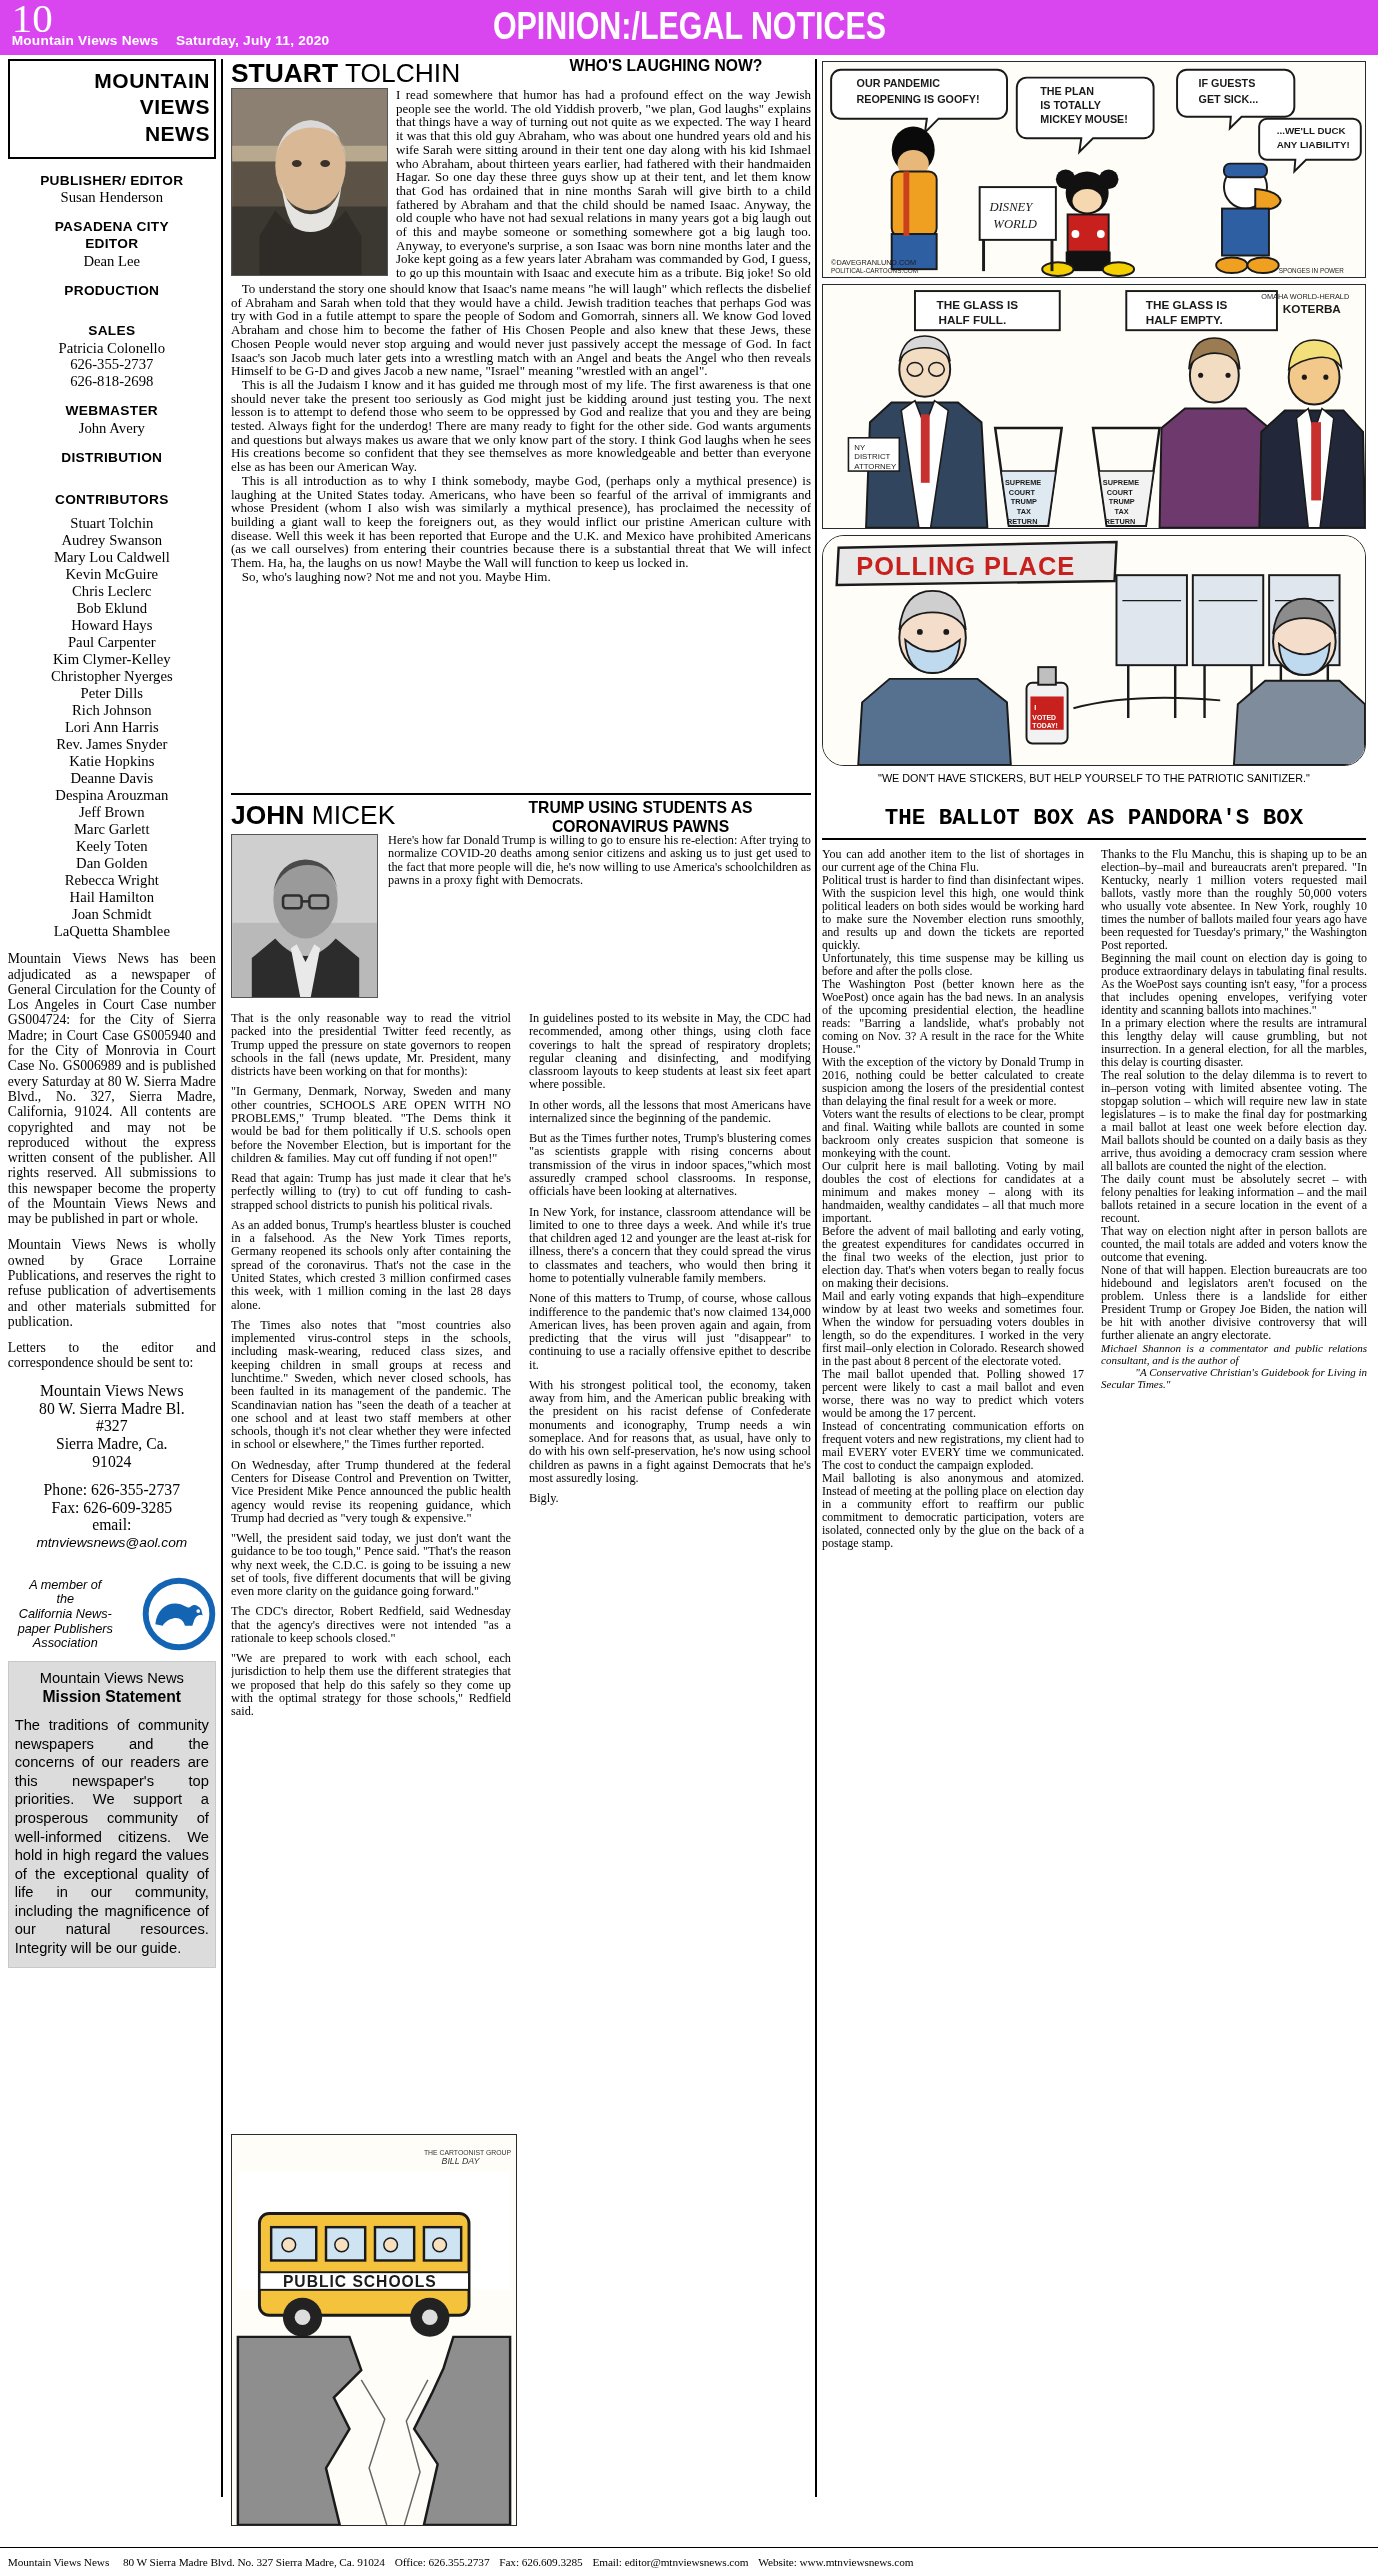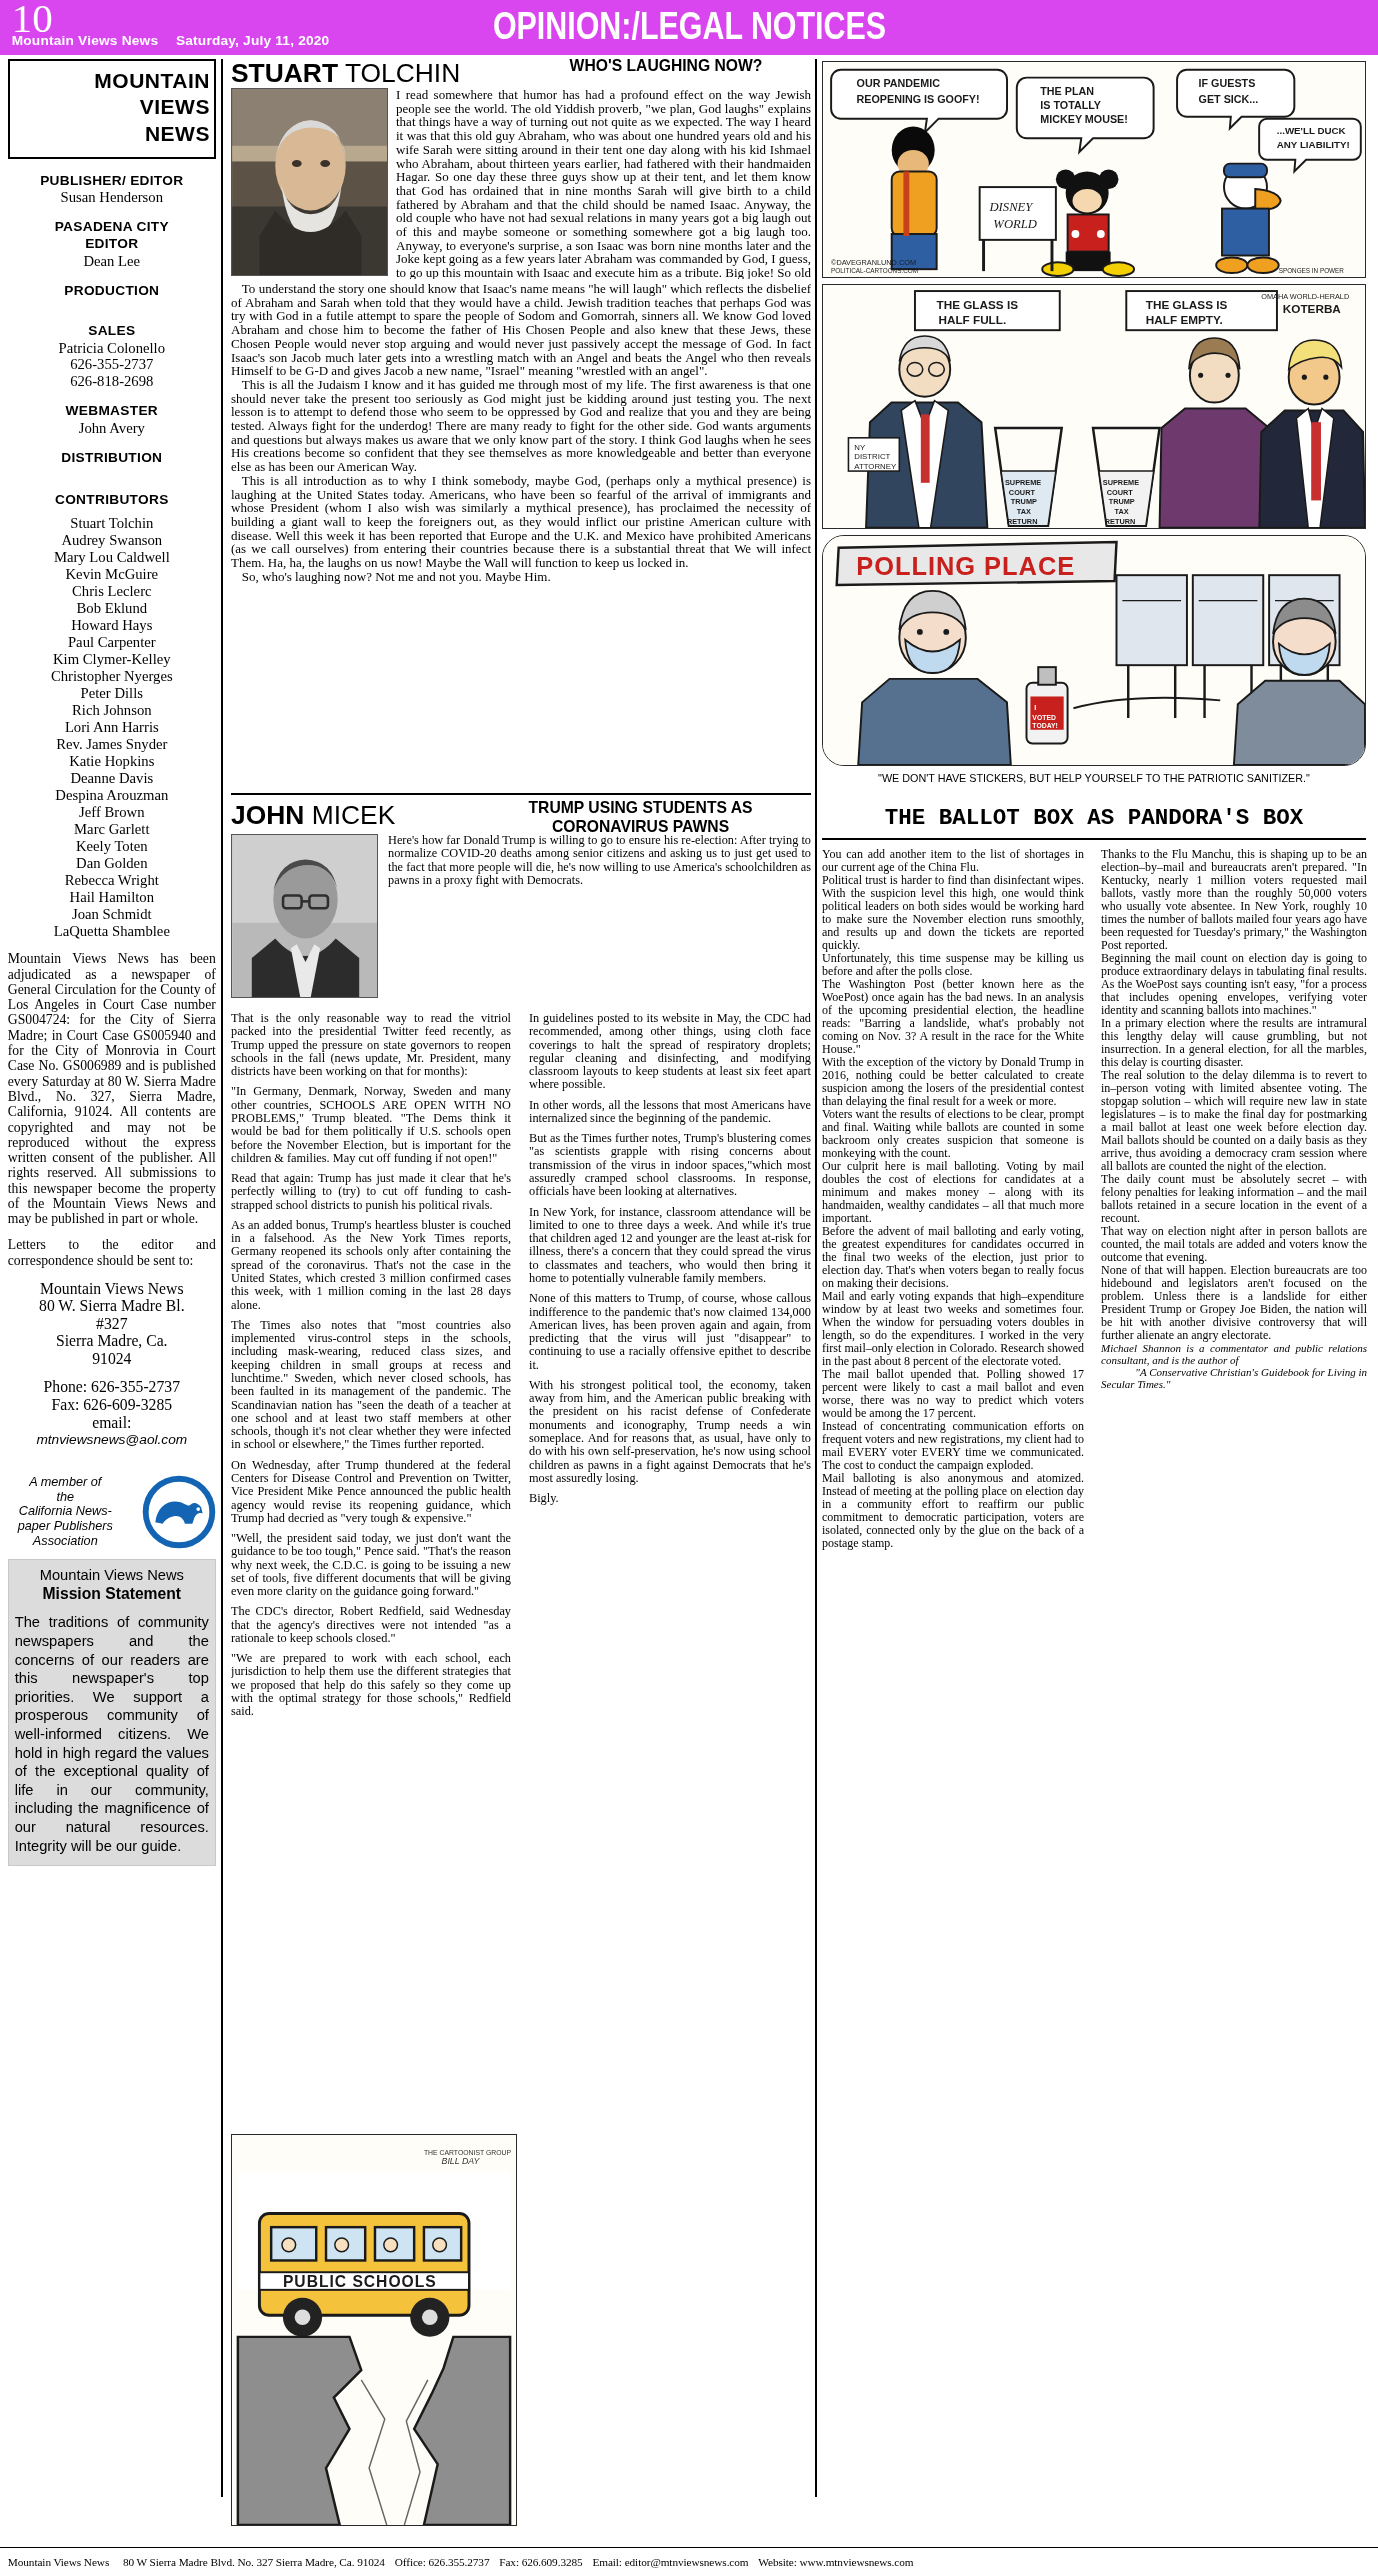--- a/index.html
+++ b/index.html
@@ -262,20 +262,21 @@
       <div class="name">Keely Toten</div>
       <div class="name">Dan Golden</div>
       <div class="name">Rebecca Wright</div>
       <div class="name">Hail Hamilton</div>
       <div class="name">Joan Schmidt</div>
       <div class="name">LaQuetta Shamblee</div>
     </div>
 
   <div class="legal" id="legal-host">
       <p class="noind">Mountain Views News has been adjudicated as a newspaper of General Circulation for the County of Los Angeles in Court Case number GS004724: for the City of Sierra Madre; in Court Case GS005940 and for the City of Monrovia in Court Case No. GS006989 and is published every Saturday at 80 W. Sierra Madre Blvd., No. 327, Sierra Madre, California, 91024. All contents are copyrighted and may not be reproduced without the express written consent of the publisher. All rights reserved. All submissions to this newspaper become the property of the Mountain Views News and may be published in part or whole.</p>
+      <p class="noind">Mountain Views News is wholly owned by Grace Lorraine  Publications, and reserves the right to refuse publication of advertisements and other materials submitted for publication.</p>
       <p class="noind">Letters to the editor and correspondence  should be sent to:</p>
     </div>
 
   <div class="addr">
     <div class="blk">
       <div>Mountain Views News</div>
       <div>80 W. Sierra Madre Bl.</div>
       <div>#327</div>
       <div>Sierra Madre, Ca.</div>
       <div>91024</div>

